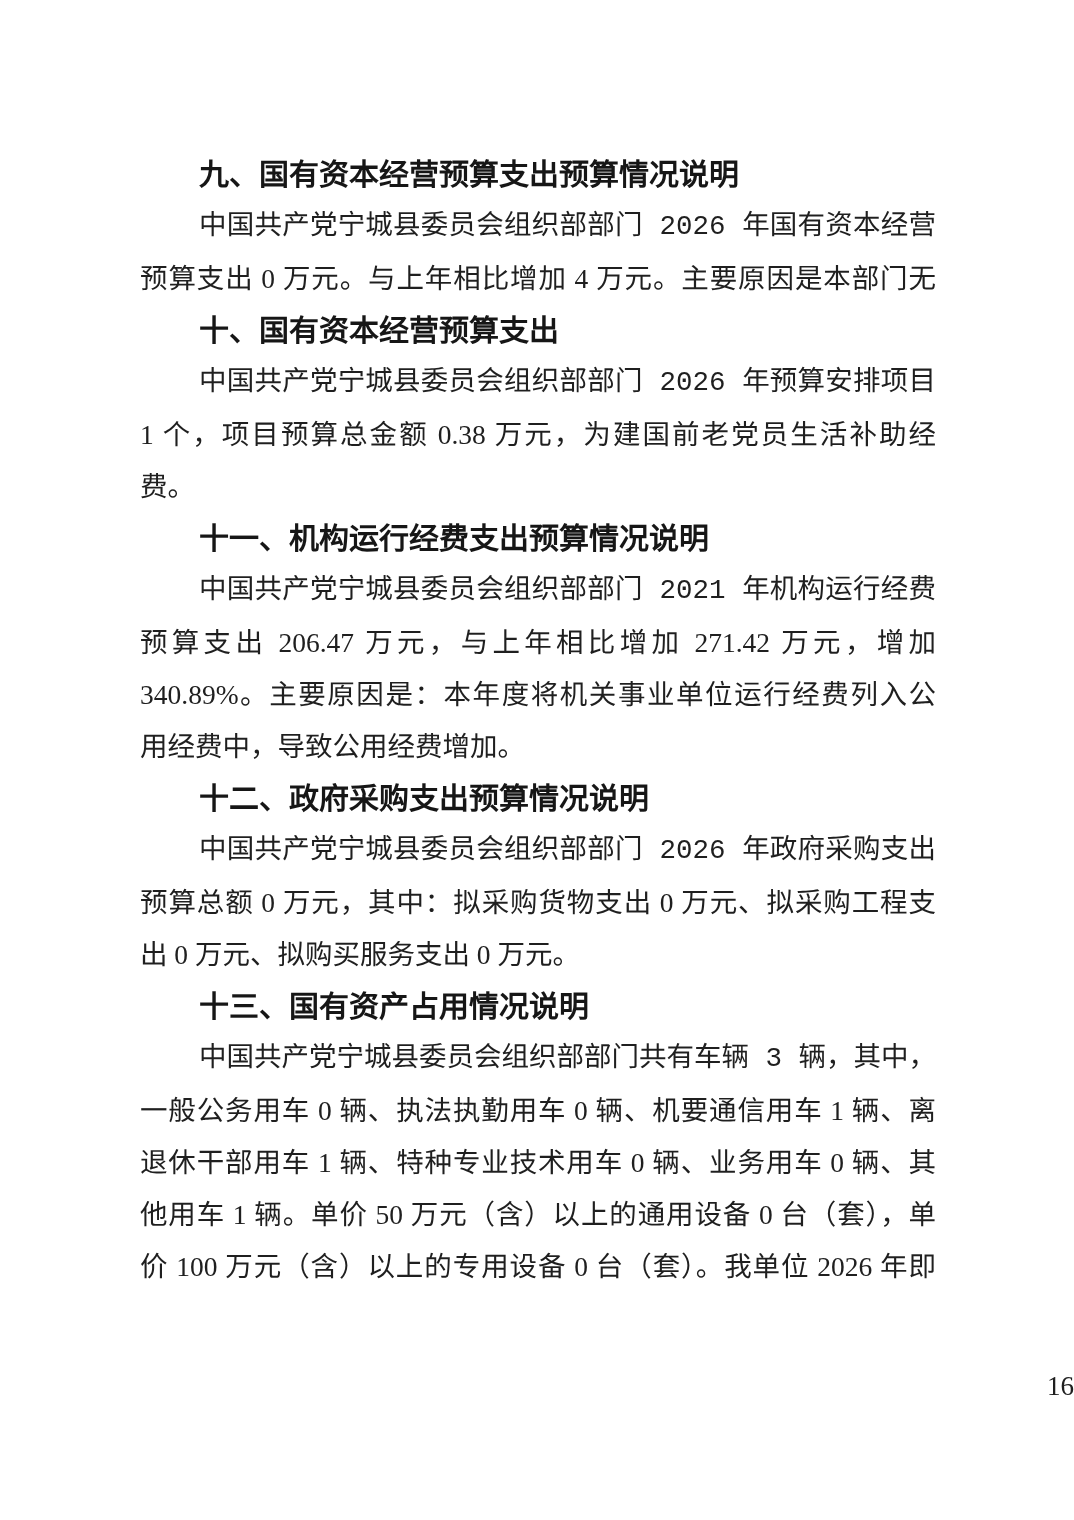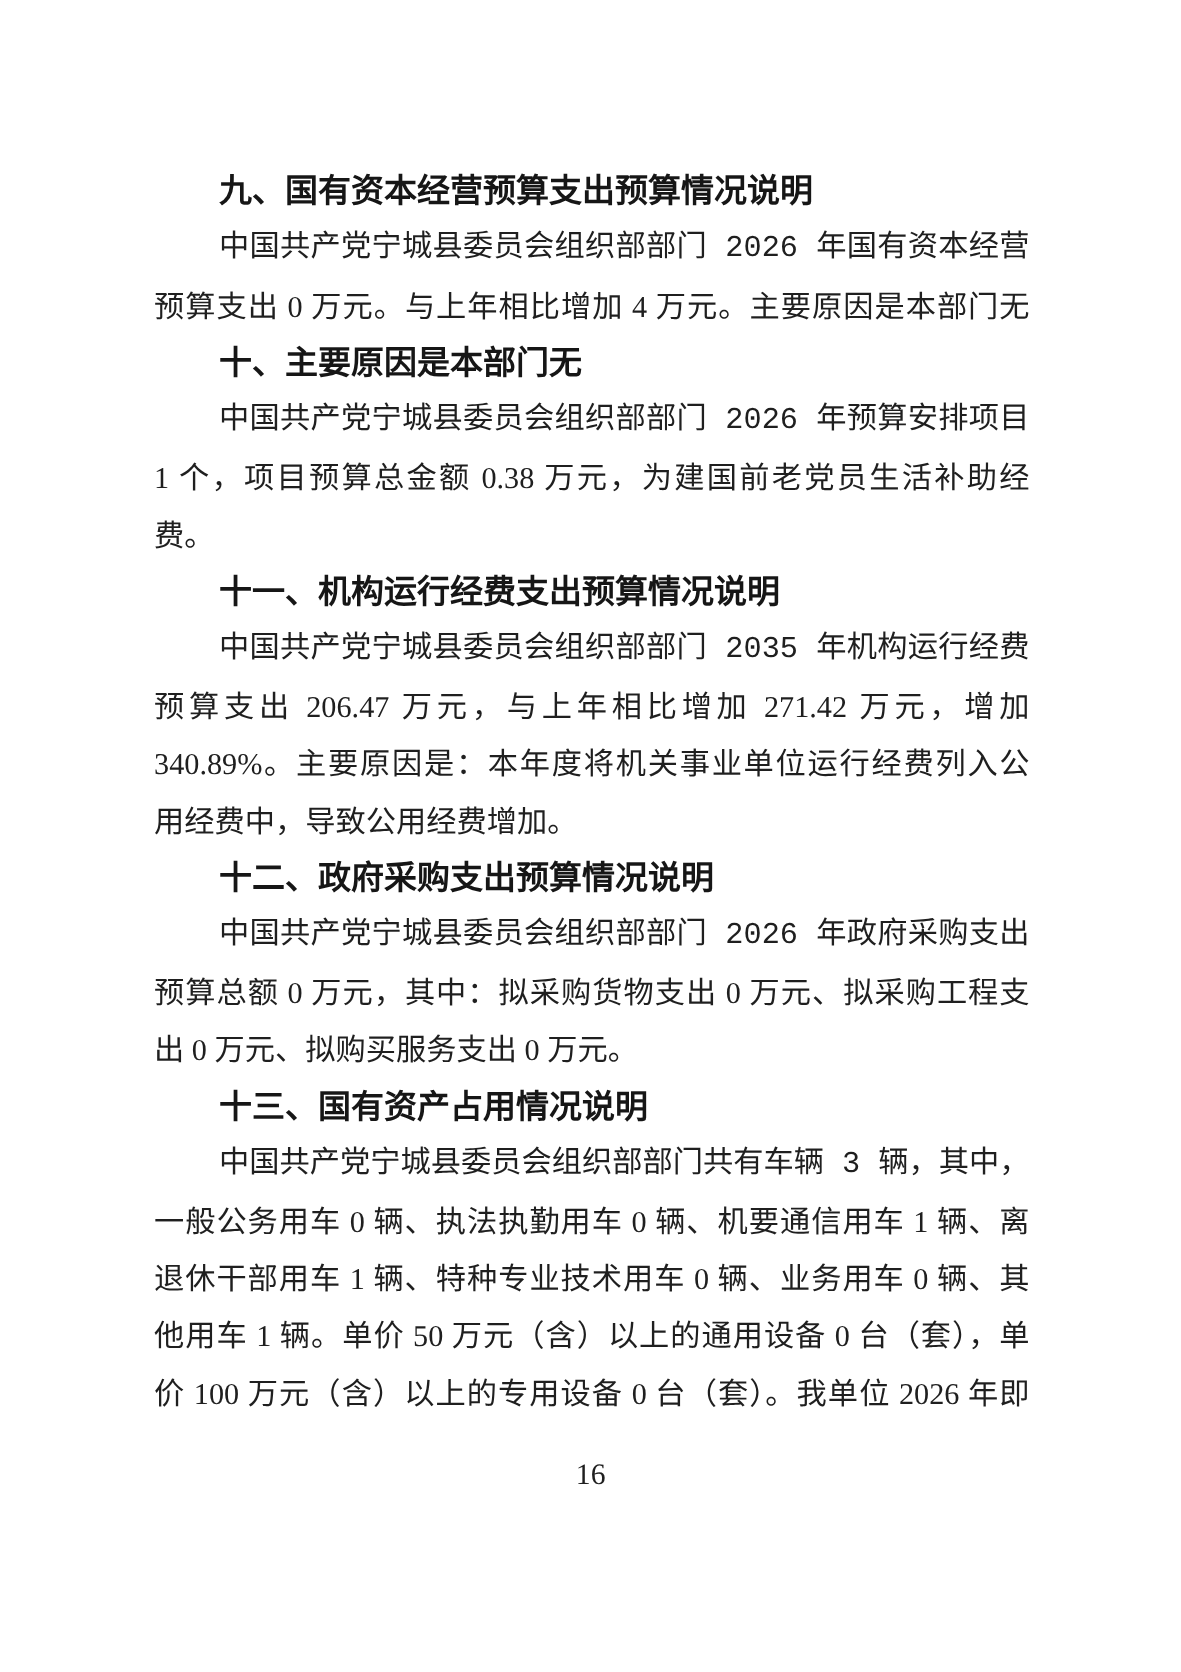--- a/index.html
+++ b/index.html
@@ -41,48 +41,48 @@
   .line.first { text-indent: 59px; font-family: Liberation Mono, monospace; }
   .line.fill {
     text-align: justify;
     text-align-last: justify;
     text-justify: inter-character;
   }
   .page-number {
     position: absolute;
     left: 0;
     right: 0;
-    top: 1320px;
+    top: 1366px;
     height: 40px;
     line-height: 40px;
-    text-align: center;
+    text-align: right;
     font-size: 27px;
     font-family: "Liberation Serif", "DejaVu Serif", serif;
     color: #1f1f1f;
   }
 </style>
 </head>
 <body>
 
 <div class="page">
   <div class="content">
       <section>
         <h2 class="heading">九、国有资本经营预算支出预算情况说明</h2>
         <p class="line first fill">中国共产党宁城县委员会组织部部门 2026 年国有资本经营</p>
         <p class="line fill">预算支出 0 万元。与上年相比增加 4 万元。主要原因是本部门无</p>
       </section>
       <section>
-        <h2 class="heading">十、主要原因是本部门无</h2>
+        <h2 class="heading">十、国有资本经营预算支出</h2>
         <p class="line first fill">中国共产党宁城县委员会组织部部门 2026 年预算安排项目</p>
         <p class="line fill">1 个，项目预算总金额 0.38 万元，为建国前老党员生活补助经</p>
         <p class="line">费。</p>
       </section>
       <section>
         <h2 class="heading">十一、机构运行经费支出预算情况说明</h2>
-        <p class="line first fill">中国共产党宁城县委员会组织部部门 2035 年机构运行经费</p>
+        <p class="line first fill">中国共产党宁城县委员会组织部部门 2021 年机构运行经费</p>
         <p class="line fill">预算支出 206.47 万元，与上年相比增加 271.42 万元，增加</p>
         <p class="line fill">340.89%。主要原因是：本年度将机关事业单位运行经费列入公</p>
         <p class="line">用经费中，导致公用经费增加。</p>
       </section>
       <section>
         <h2 class="heading">十二、政府采购支出预算情况说明</h2>
         <p class="line first fill">中国共产党宁城县委员会组织部部门 2026 年政府采购支出</p>
         <p class="line fill">预算总额 0 万元，其中：拟采购货物支出 0 万元、拟采购工程支</p>
         <p class="line">出 0 万元、拟购买服务支出 0 万元。</p>
       </section>

